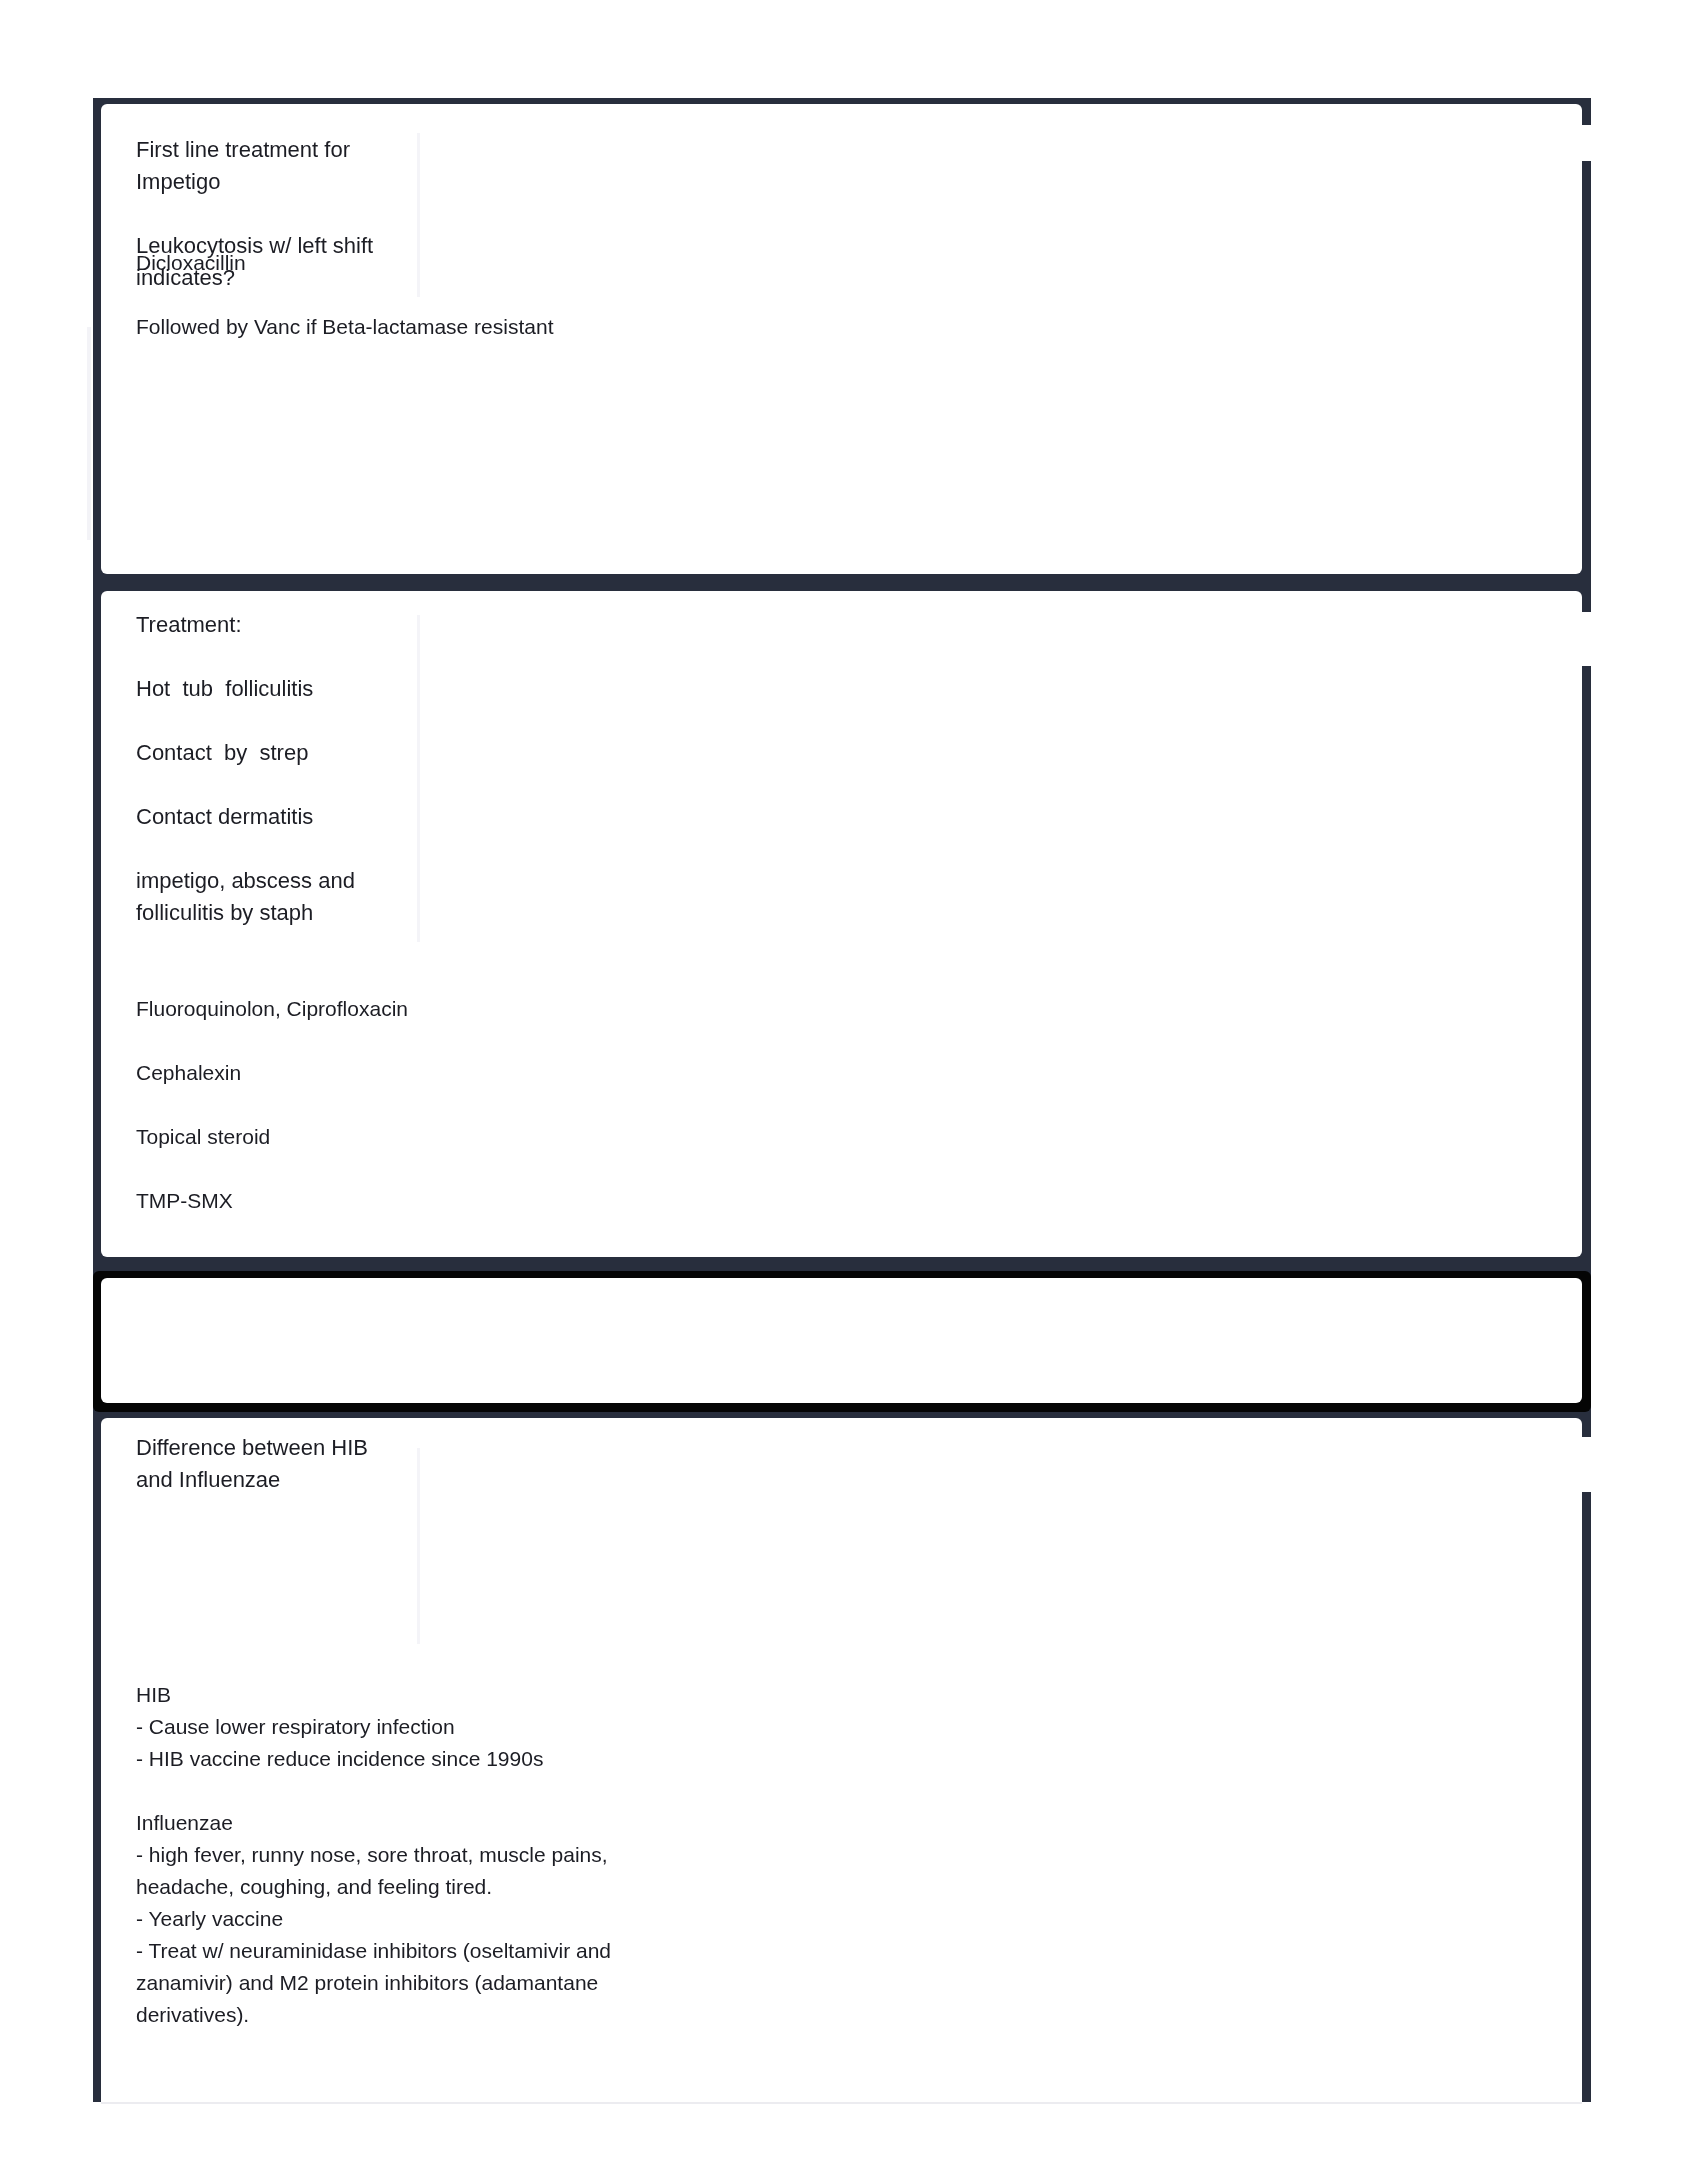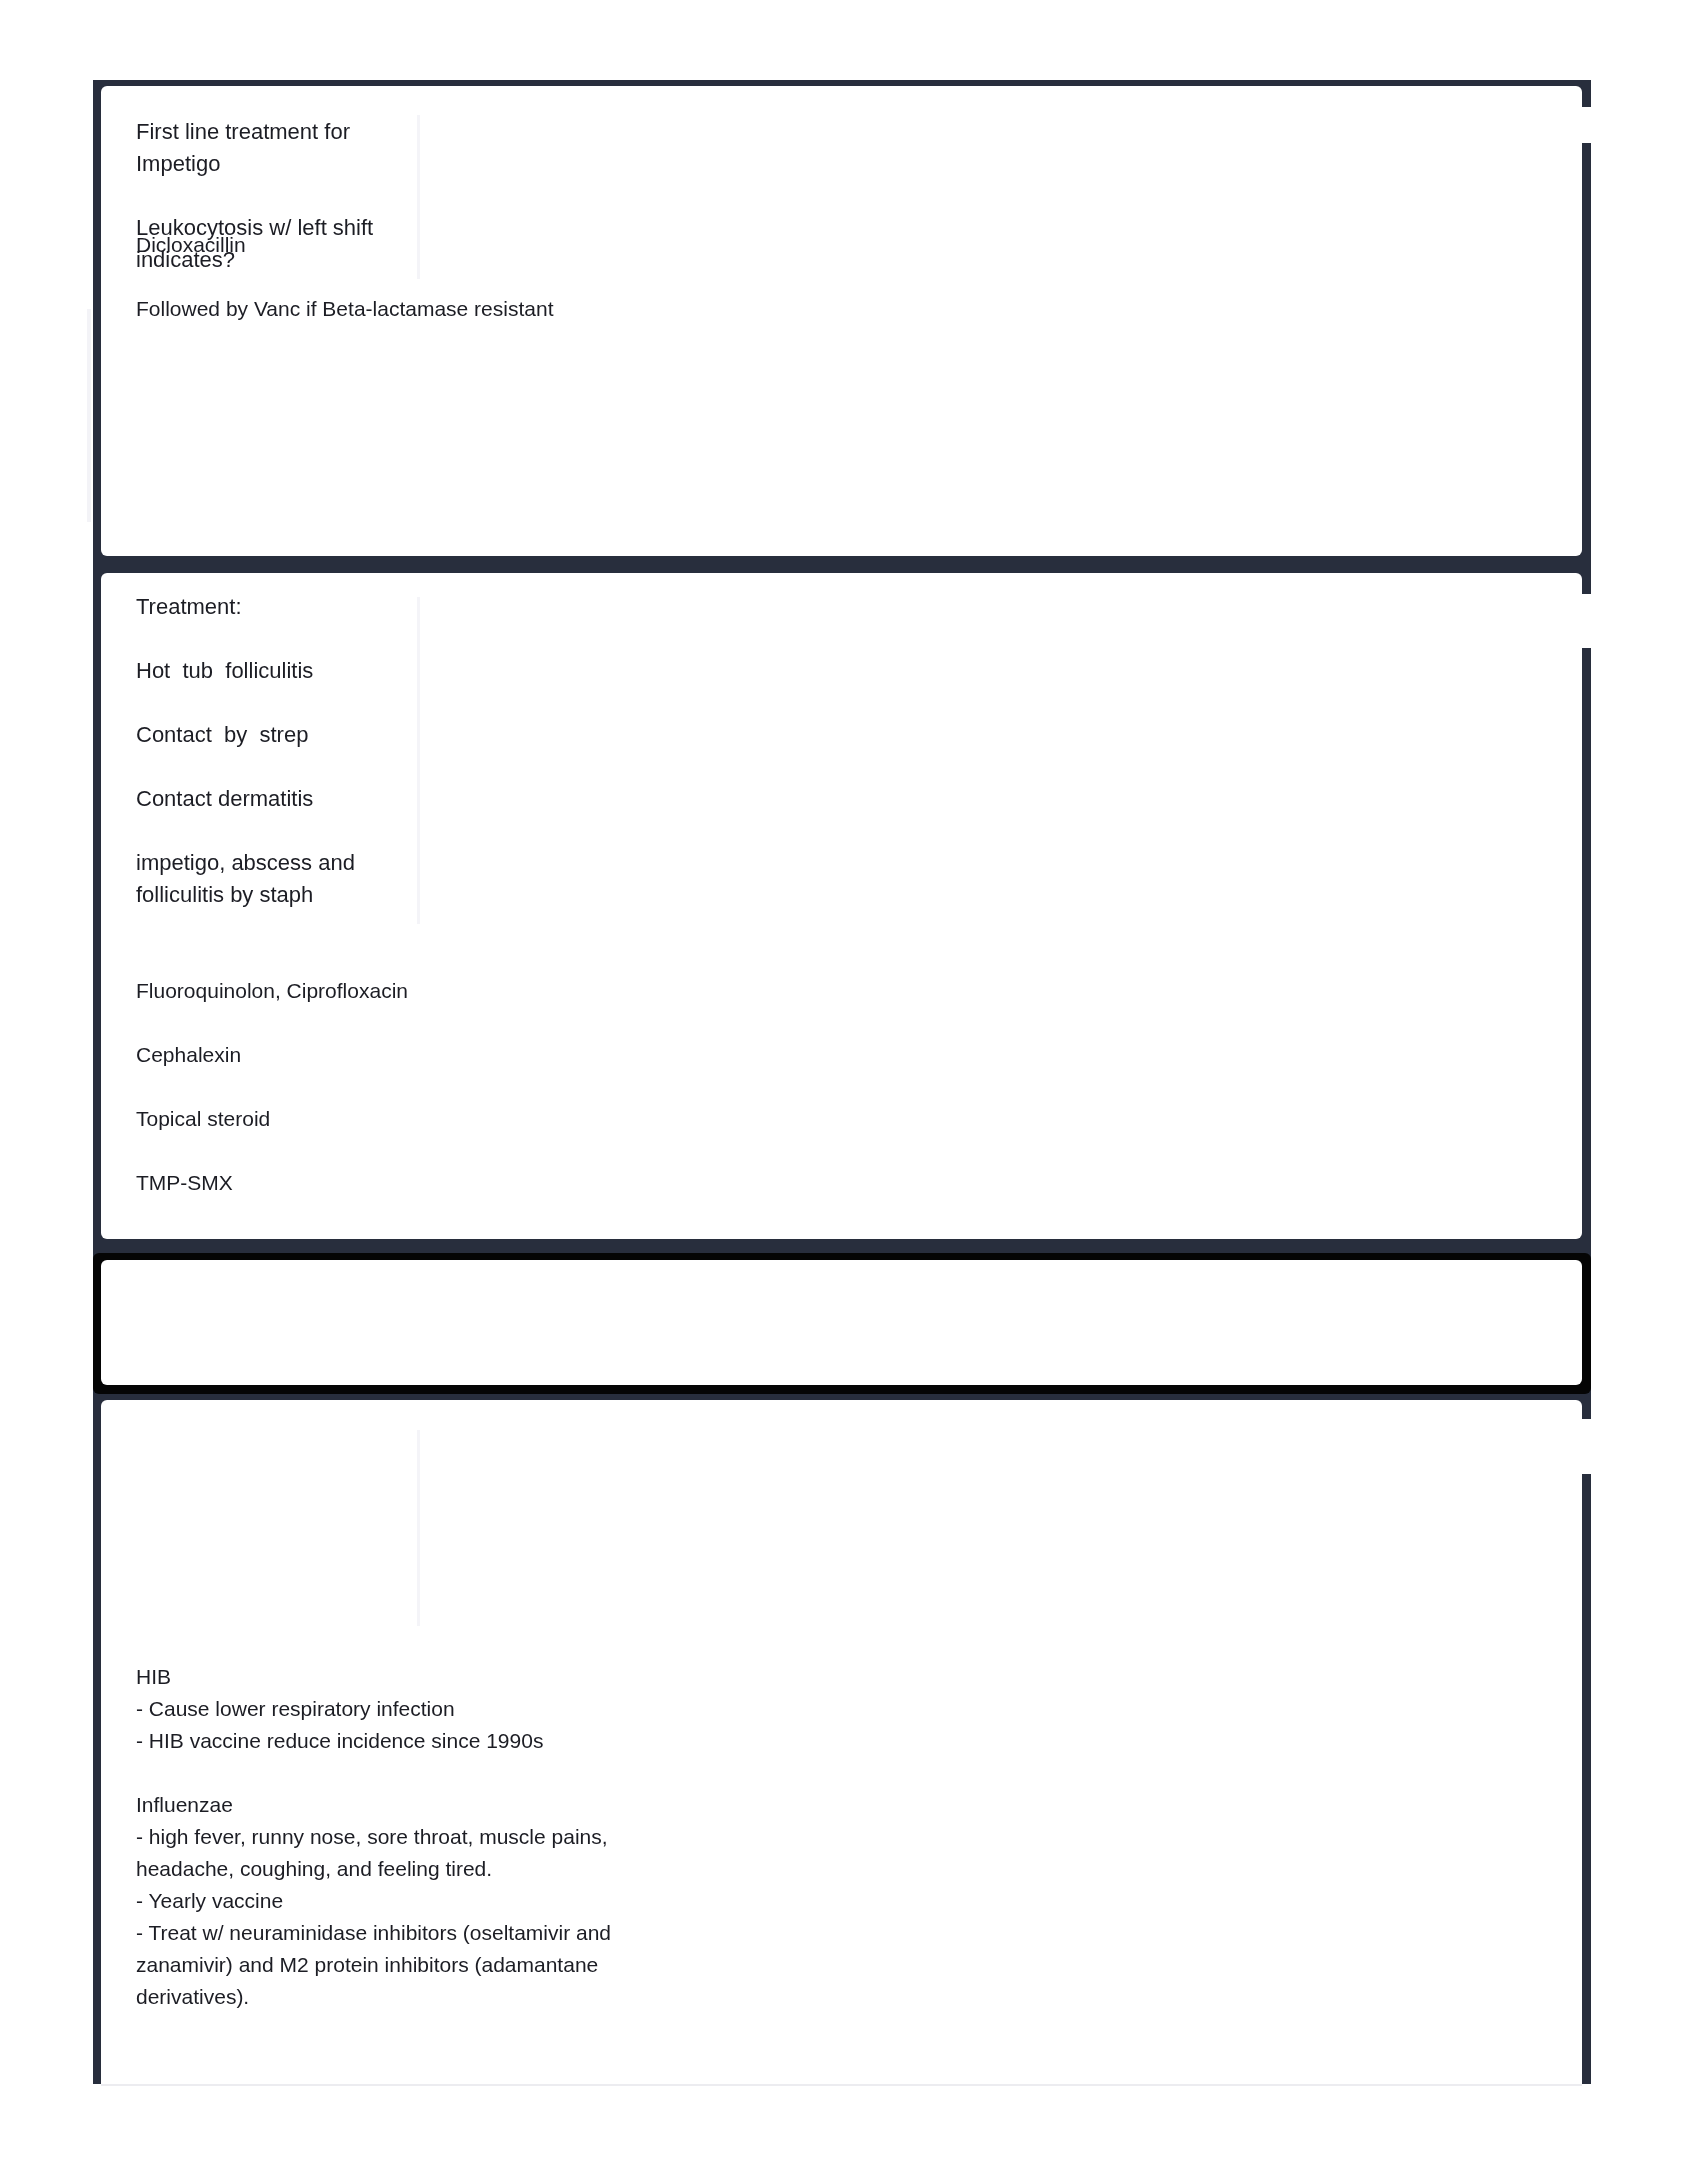--- a/index.html
+++ b/index.html
@@ -1,18 +1,18 @@
 <!DOCTYPE html>
 <html><head>
   <meta charset="utf-8">
   <style>
     html, body { margin: 0; padding: 0; background: #ffffff; }
     body { width: 1683px; height: 2178px; position: relative; overflow: hidden;
            font-family: "Liberation Sans", sans-serif; color: #1c1d24; }
-    .frame { position: absolute; left: 93px; top: 80px; width: 1498px; height: 2004px;
+    .frame { position: absolute; left: 93px; top: 98px; width: 1498px; height: 2004px;
              background: #282e3d; }
     .card { position: absolute; left: 8px; width: 1481px; background: #ffffff;
             border-radius: 6px; }
     .card.c1 { top: 6px; height: 470px; }
     .card.c2 { top: 493px; height: 666px; }
     .card.c3wrap { position: absolute; left: 0; top: 1173px; width: 1498px; height: 141px; background: #050505; }
     .card.c3 { top: 7px; left: 8px; width: 1481px; height: 125px; }
     .card.c4 { top: 1320px; height: 684px; border-radius: 6px 6px 0 0; border-bottom: 2px solid #ececf0; }
     .notch { position: absolute; right: 0; width: 9px; background: #ffffff; }
     .q-col { position: absolute; left: 35px; top: 30px; width: 267px;
@@ -62,20 +62,21 @@
     </div>
   </div>
   <div class="notch" style="top:514px;height:54px;"></div>
 
   <div class="card c3wrap">
     <div class="card c3"></div>
   </div>
 
   <div class="card c4">
     <div class="q-col" style="top:14px;">
+      <p>Difference between HIB and Influenzae</p>
     </div>
     <div class="divider" style="top:30px;height:196px;"></div>
     <div class="a-col" style="top:261px;width:554px;">
       <p>HIB
 - Cause lower respiratory infection
 - HIB vaccine reduce incidence since 1990s</p>
       <p>Influenzae
 - high fever, runny nose, sore throat, muscle pains, headache, coughing, and feeling tired.
 - Yearly vaccine
 - Treat w/ neuraminidase inhibitors (oseltamivir and zanamivir) and M2 protein inhibitors (adamantane derivatives).</p>

